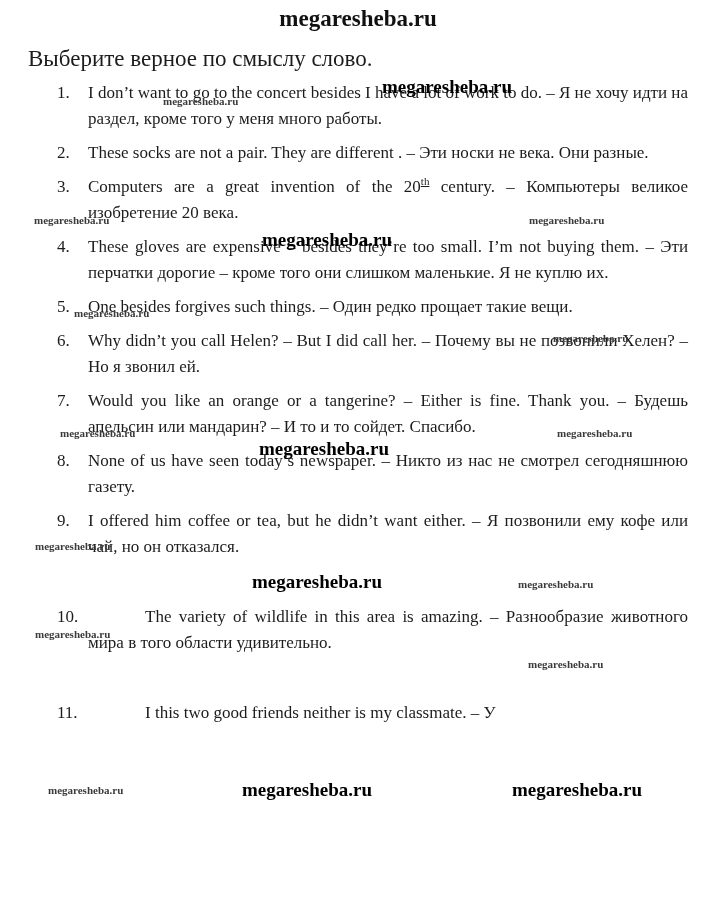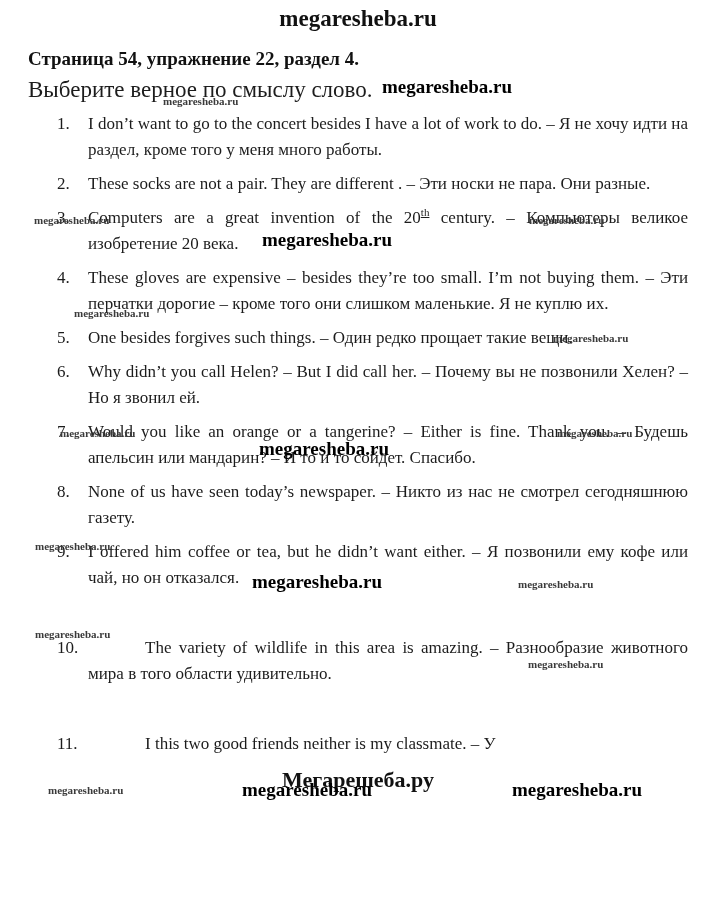--- a/index.html
+++ b/index.html
@@ -82,32 +82,31 @@
     color: #000;
   }
 </style>
 </head>
 <body>
 
 <div class="page">
 
   <div class="site-top">megaresheba.ru</div>
 
-  <div class="heading">Страница 54, упражнение 22, раздел 4.</div>
 
   <div class="instruction">Выберите верное по смыслу слово.</div>
 
   <div class="list">
 
     <div class="item">
       <span class="num">1.</span><span>I don’t want to go to the concert besides I have a lot of work to do. – Я не хочу идти на раздел, кроме того у меня много работы.</span>
     </div>
 
     <div class="item">
-      <span class="num">2.</span><span>These socks are not a pair. They are different . – Эти носки не пара. Они разные.</span>
+      <span class="num">2.</span><span>These socks are not a pair. They are different . – Эти носки не века. Они разные.</span>
     </div>
 
     <div class="item">
       <span class="num">3.</span><span>Computers are a great invention of the 20</span><sup>th</sup><span> century. – Компьютеры великое изобретение 20 века.</span>
     </div>
 
     <div class="item">
       <span class="num">4.</span><span>These gloves are expensive – besides they’re too small. I’m not buying them. – Эти перчатки дорогие – кроме того они слишком маленькие. Я не куплю их.</span>
     </div>
 
@@ -134,21 +133,20 @@
     <div class="item wide-indent">
       <span class="num">10.</span><span>The variety of wildlife in this area is amazing. – Разнообразие животного мира в того области удивительно.</span>
     </div>
 
     <div class="item wide-indent">
       <span class="num">11.</span><span>I this two good friends neither is my classmate. – У</span>
     </div>
 
   </div>
 
-  <div class="footer">Мегарешеба.ру</div>
 
   <div class="wm s" style="left:163px; top:95px;">megaresheba.ru</div>
   <div class="wm s" style="left:34px;  top:214px;">megaresheba.ru</div>
   <div class="wm s" style="left:529px; top:214px;">megaresheba.ru</div>
   <div class="wm s" style="left:74px;  top:307px;">megaresheba.ru</div>
   <div class="wm s" style="left:553px; top:332px;">megaresheba.ru</div>
   <div class="wm s" style="left:60px;  top:427px;">megaresheba.ru</div>
   <div class="wm s" style="left:557px; top:427px;">megaresheba.ru</div>
   <div class="wm s" style="left:35px;  top:540px;">megaresheba.ru</div>
   <div class="wm s" style="left:518px; top:578px;">megaresheba.ru</div>

